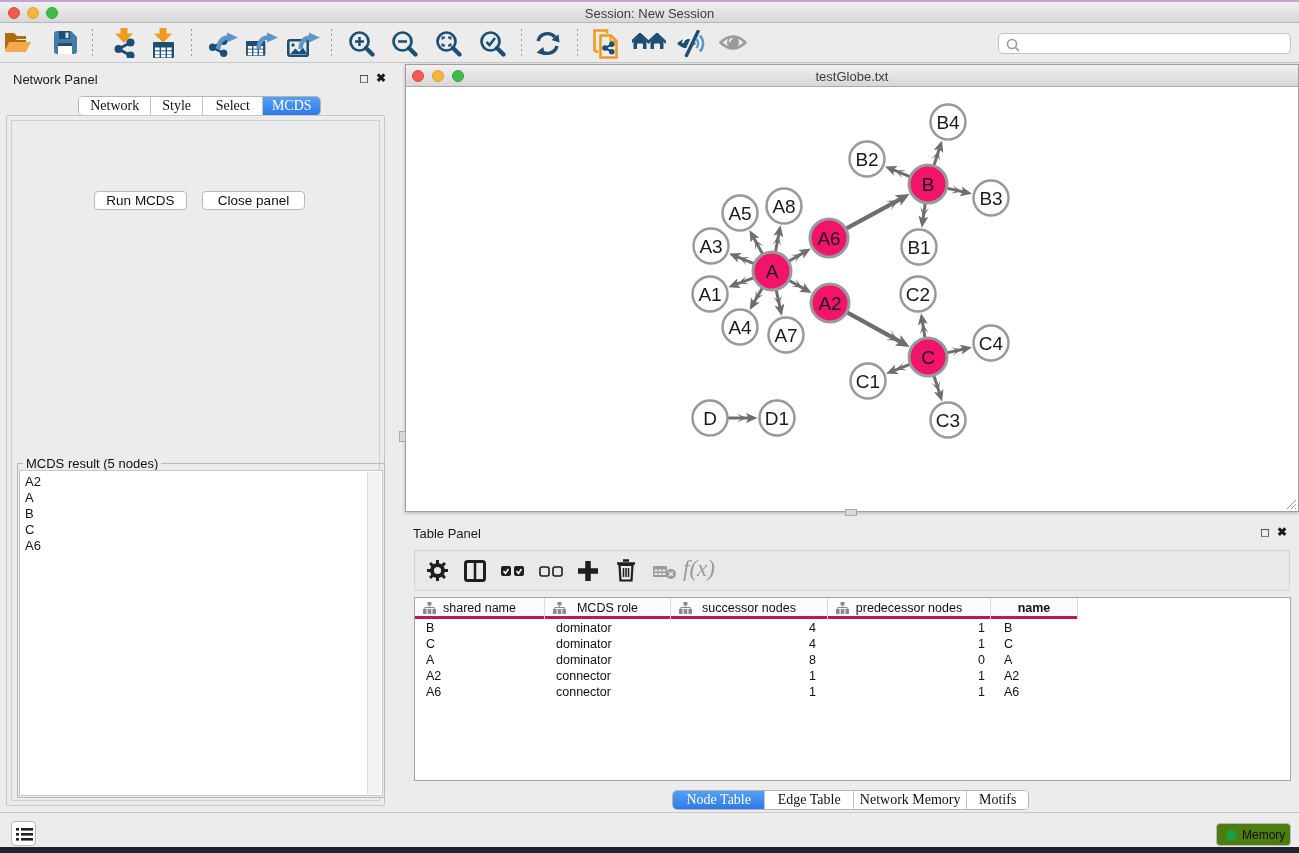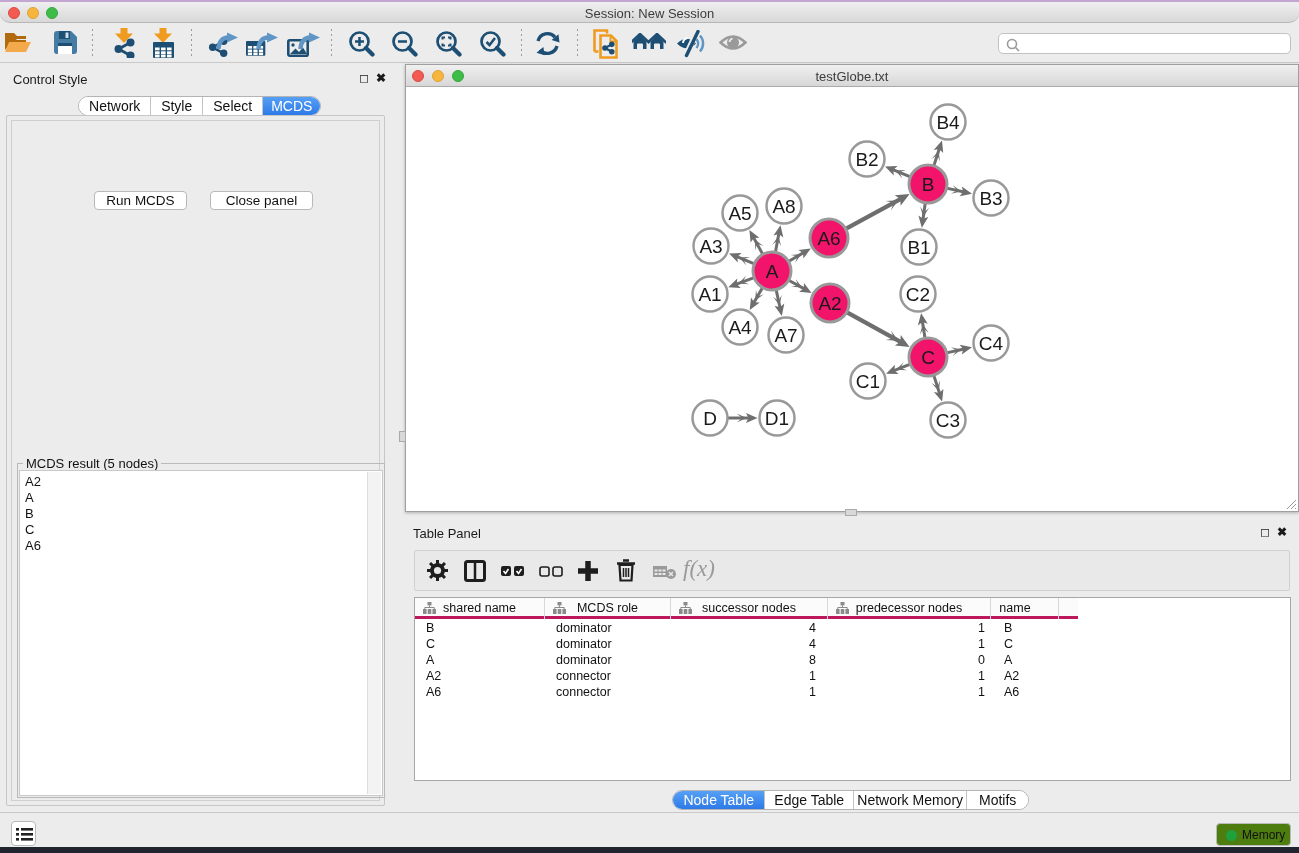--- a/index.html
+++ b/index.html
@@ -2,39 +2,39 @@
 <html><head>
 <meta charset="utf-8">
 <style>
 * { margin:0; padding:0; box-sizing:border-box; }
 html,body { width:1299px; height:853px; overflow:hidden; }
 body { font-family:"Liberation Sans", sans-serif; background:#ececec; position:relative; }
 .abs { position:absolute; }
 
 #deskline { left:0; top:0; width:1299px; height:2px; background:#c3a6d2; }
 #titlebar { left:0; top:2px; width:1299px; height:21px;
-  background:linear-gradient(#efefef,#d8d8d8); border-bottom:1px solid #b7b7b7;border-radius:10px; }
+  background:linear-gradient(#efefef,#d8d8d8); border-bottom:1px solid #b7b7b7; }
 .light { position:absolute; top:5px; width:12px; height:12px; border-radius:50%; }
 #titlebar .t { position:absolute; left:0; right:0; top:4px; text-align:center;
   font-size:13px; color:#3c3c3c; }
 
 #toolbar { left:0; top:24px; width:1299px; height:39px; background:#ececec;
   border-bottom:1px solid #c9c9c9; }
 .tb { position:absolute; }
 .tdiv { position:absolute; top:5px; width:1px; height:28px;
   background-image:linear-gradient(#9a9a9a 2px, transparent 2px); background-size:1px 5px; }
 #searchbox { position:absolute; left:998px; top:9px; width:293px; height:21px;
   background:#fff; border:1px solid #c2c2c2; border-radius:5px; }
 
 #cp { left:0; top:63px; width:392px; height:749px; background:#ececec; }
 #cp .hdr { position:absolute; left:13px; top:9px; font-size:13px; color:#1a1a1a; }
 .winbtn { position:absolute; font-size:12px; color:#1a1a1a; font-weight:bold; }
 
-.seg { position:absolute; display:flex; border:1px solid #b4b4b4; border-radius:10px;
-  overflow:hidden; background:#fff; }
+.seg { position:absolute; display:flex; border:1px solid #b4b4b4; border-radius:5px;
+  overflow:hidden; background:#fff;font-family:Liberation Serif, serif; }
 .seg .s { font-size:14px; color:#111; text-align:center; padding-top:1px;
   border-right:1px solid #c4c4c4; background:#fff; height:100%; }
 .seg .s:last-child { border-right:none; }
 .seg .sel { background:linear-gradient(#56a0f5,#2d7ae8); color:#fff; }
 #cp .outer { position:absolute; left:6px; top:52px; width:379px; height:691px;
   border:1px solid #c6c6c6; border-radius:2px; background:#ececec; }
 #cp .inner { position:absolute; left:4px; top:4px; right:4px; bottom:4px;
   border:1px solid #cfcfcf; background:#ececec; }
 #optlbl { position:absolute; left:0; right:0; top:72px; text-align:center;
   font-size:14px; color:#111; }
@@ -237,34 +237,34 @@
     </svg>
   <div id="searchbox">
       <svg width="16" height="16" style="position:absolute;left:6px;top:2.5px;">
         <circle cx="7" cy="7" r="4.5" fill="none" stroke="#9a9a9a" stroke-width="1.6"></circle>
         <path d="M10.5,10.5 L14,14" stroke="#9a9a9a" stroke-width="1.6"></path>
       </svg>
     </div>
 </div>
 
 <div class="abs" id="cp">
-  <div class="hdr">Control Style</div>
+  <div class="hdr">Network Panel</div>
   <div class="winbtn" style="left:359px;top:8px;font-weight:normal;">◻</div>
   <div class="winbtn" style="left:376px;top:8px;">✖</div>
   <div class="seg" style="left:78px;top:33px;width:243px;height:20px;">
     <div class="s" style="width:73px;">Network</div>
     <div class="s" style="width:52px;">Style</div>
     <div class="s" style="width:61px;">Select</div>
     <div class="s sel" style="width:57px;">MCDS</div>
   </div>
   <div class="outer">
       <div class="inner"></div>
     </div>
   <div class="btn" style="left:94px;top:128px;width:93px;">Run MCDS</div>
-  <div class="btn" style="left:210px;top:128px;width:103px;">Close panel</div>
+  <div class="btn" style="left:202px;top:128px;width:103px;">Close panel</div>
   <div id="fs">
     <div class="edge"></div>
     <div class="leg">MCDS result (5 nodes)</div>
     <div class="list">A2<br>A<br>B<br>C<br>A6<div class="sb"></div></div>
   </div>
 </div>
 
 <div class="abs" id="nw">
   <div class="tbar">
     <div class="light" style="left:6px;top:5px;background:#f25a52;border:0.5px solid #d94c44;"></div>
@@ -463,21 +463,21 @@
           </svg>successor nodes</div>
         <div class="hcell" style="left:413px;width:163px;"><svg width="13" height="13" style="position:absolute;left:8px;top:4px;">
             <g fill="#8a8a8a">
               <rect x="4.5" y="0" width="4" height="3.4"></rect>
               <rect x="0" y="7" width="3.6" height="5"></rect>
               <rect x="4.7" y="7" width="3.6" height="5"></rect>
               <rect x="9.4" y="7" width="3.6" height="5"></rect>
             </g>
             <path d="M6.5,3.4 V5.5 M1.8,7 V5.5 H11.2 V7" stroke="#8a8a8a" stroke-width="1" fill="none"></path>
           </svg>predecessor nodes</div>
-        <div class="hcell" style="left:557px;width:87px;">name</div>
+        <div class="hcell" style="left:576px;width:87px;font-weight:bold;">name</div>
       </div>
       <div class="cell" style="left:11px;top:22px;">B</div>
       <div class="cell" style="left:141px;top:22px;">dominator</div>
       <div class="cell" style="left:256px;top:22px;width:145px;text-align:right;">4</div>
       <div class="cell" style="left:413px;top:22px;width:157px;text-align:right;">1</div>
       <div class="cell" style="left:589px;top:22px;">B</div>
       <div class="cell" style="left:11px;top:38px;">C</div>
       <div class="cell" style="left:141px;top:38px;">dominator</div>
       <div class="cell" style="left:256px;top:38px;width:145px;text-align:right;">4</div>
       <div class="cell" style="left:413px;top:38px;width:157px;text-align:right;">1</div>

